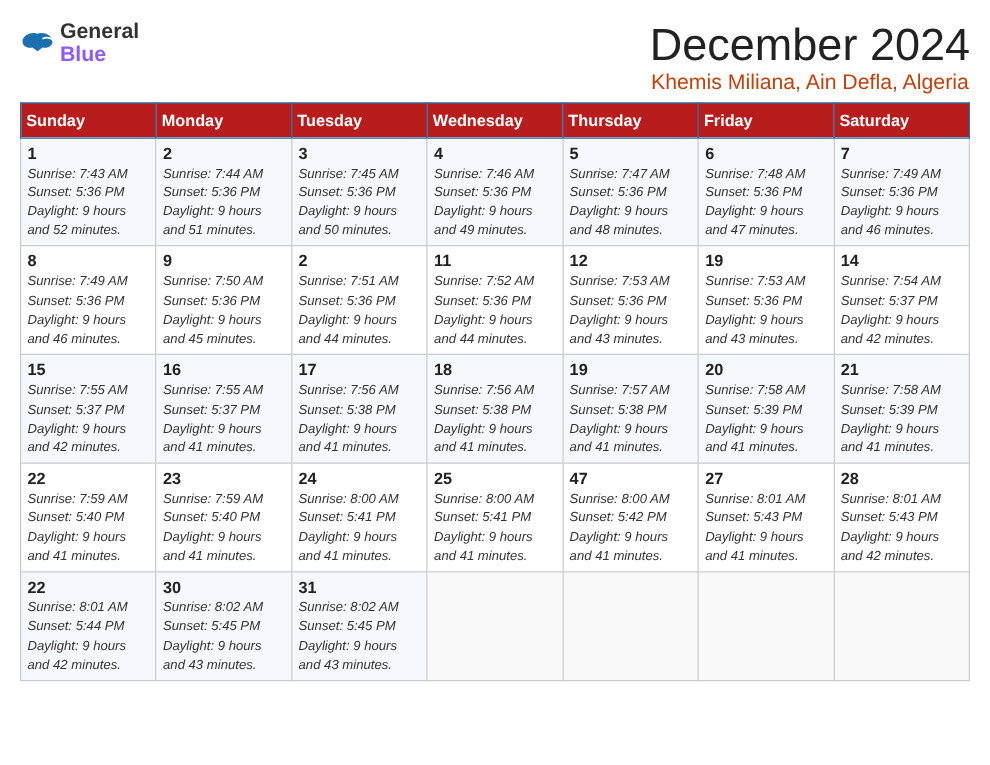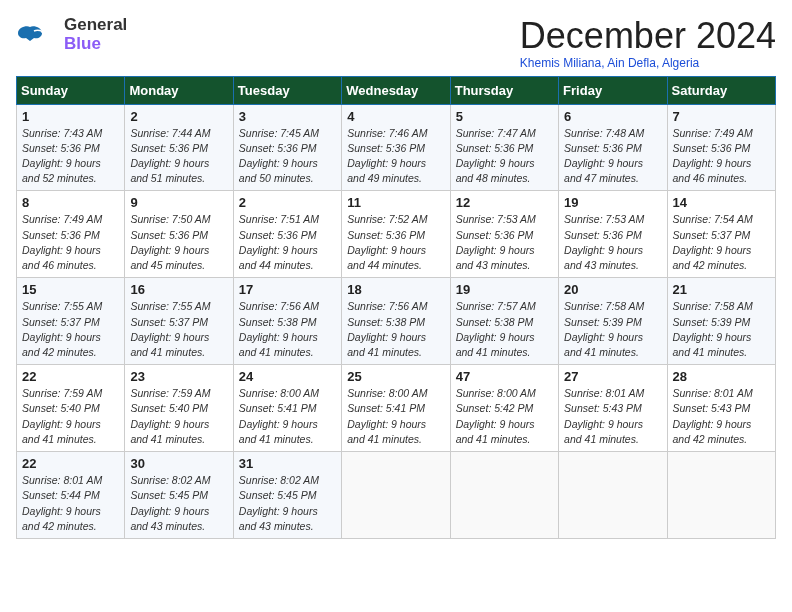--- a/index.html
+++ b/index.html
@@ -12,44 +12,44 @@
     }
     .header {
       display: flex;
       align-items: flex-start;
       justify-content: space-between;
       margin-bottom: 6px;
     }
     .logo {
       display: flex;
       align-items: center;
-      gap: 20px;
+      gap: 4px;
     }
     .logo-bird {
       width: 28px;
       height: 24px;
     }
-    .title-block { text-align: left; }
+    .title-block { text-align: center; }
     .main-title {
       font-size: 36px;
       font-weight: normal;
       color: #222;
       line-height: 1.1;
     }
     .subtitle {
-      font-size: 12px;
-      color: #1d4ed8;
+      font-size: 17px;
+      color: #c2410c;
     }
     table {
       width: 100%;
       border-collapse: collapse;
       font-size: 11px;
     }
     thead tr th {
-      background-color: #14532d;
+      background-color: #b91c1c;
       color: #fff;
       padding: 6px 4px;
       text-align: left;
       font-size: 13px;
       font-weight: bold;
       border: 1px solid #1a6faf;
     }
     tbody tr td {
       border: 1px solid #ccc;
       padding: 4px 5px;

